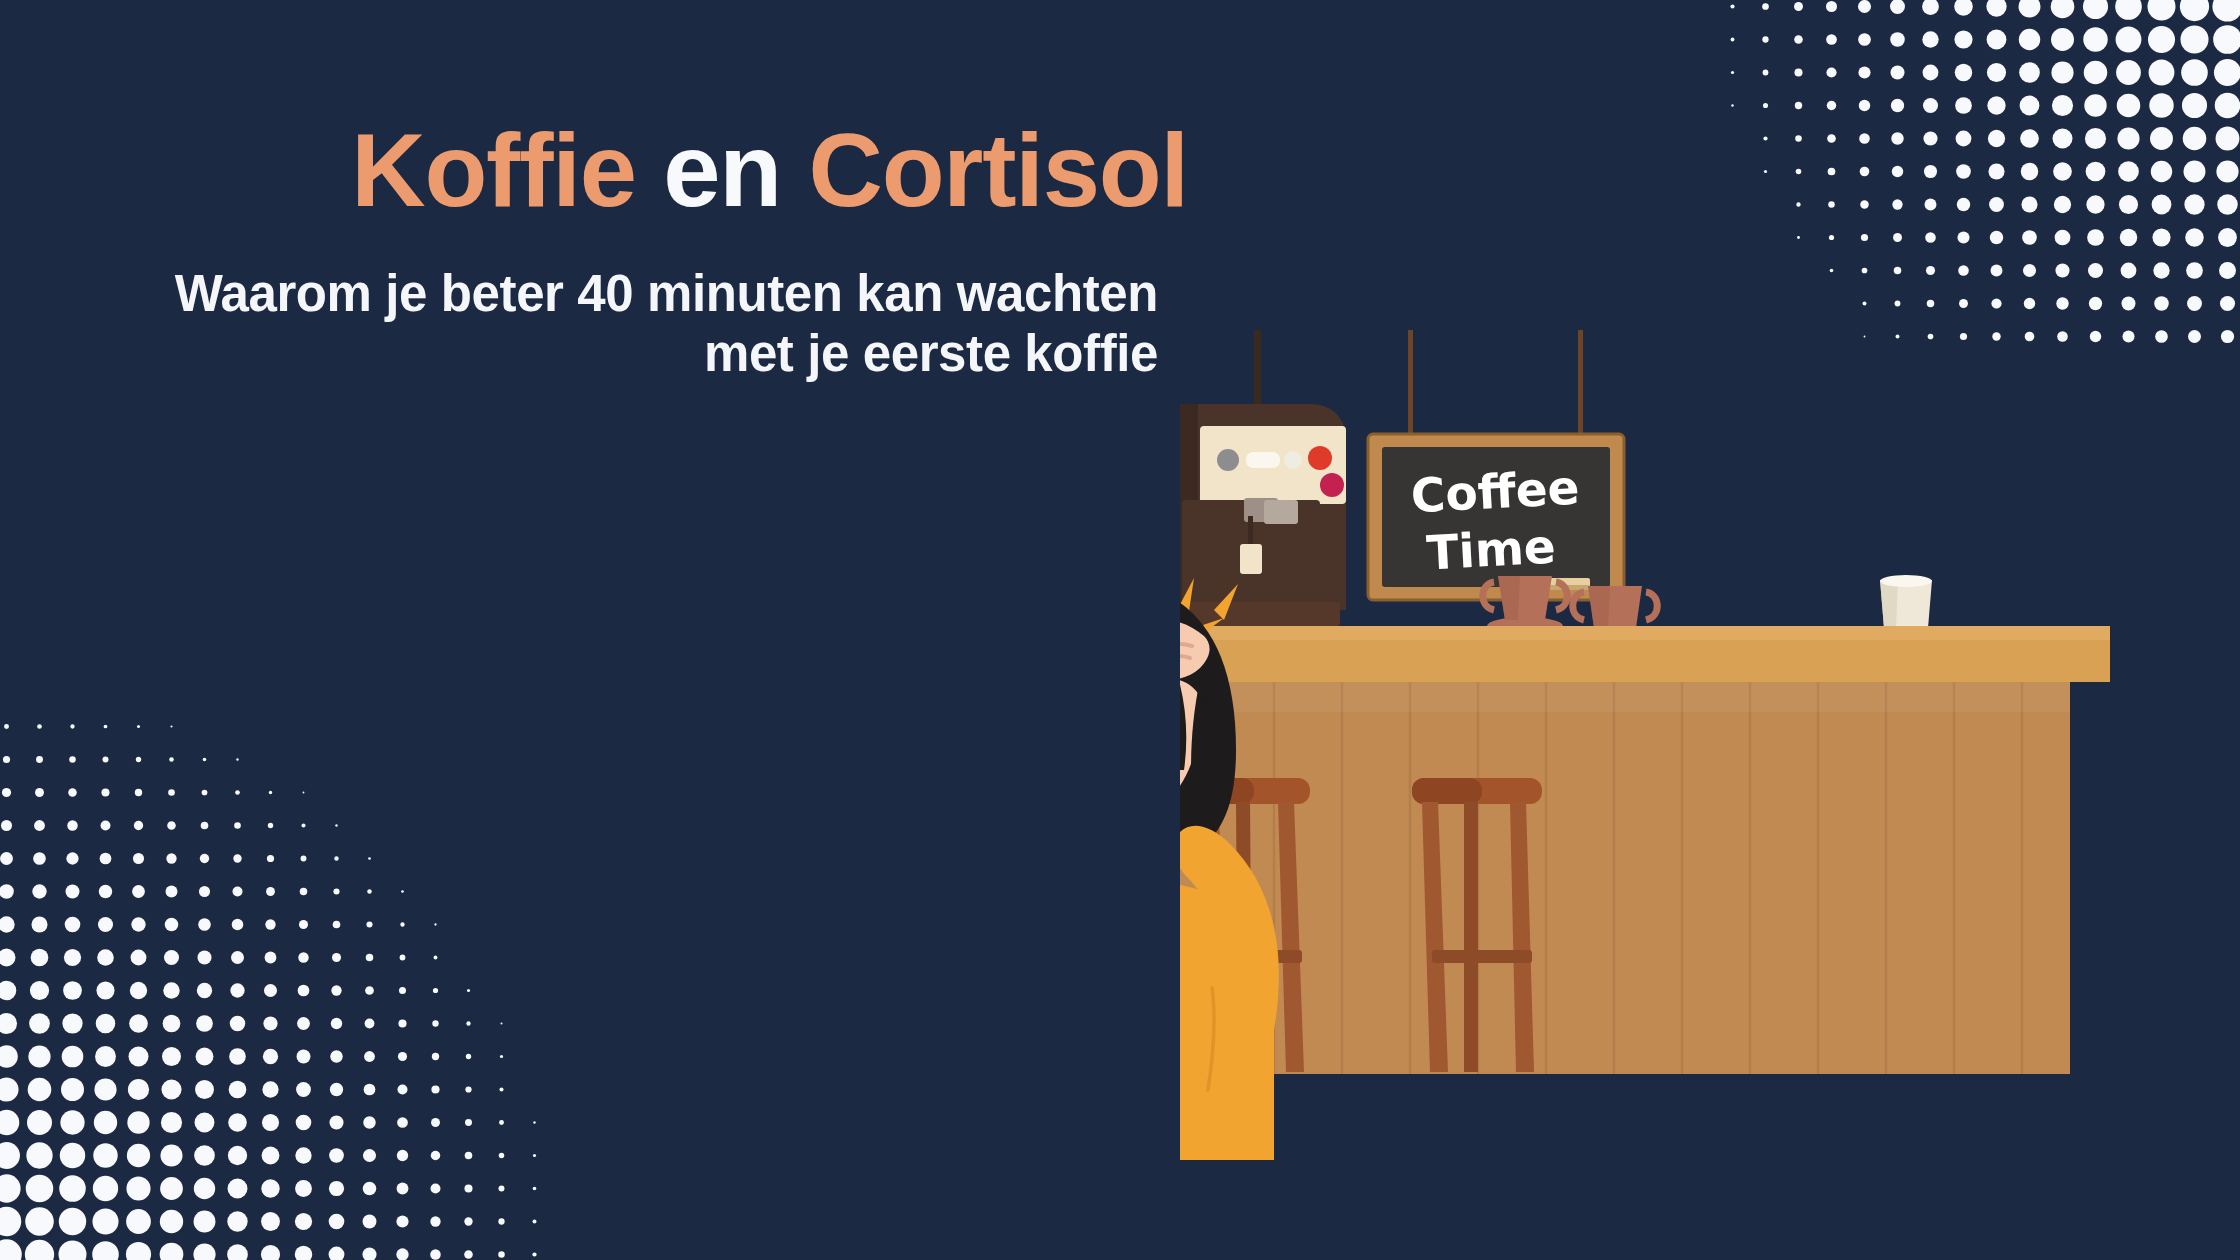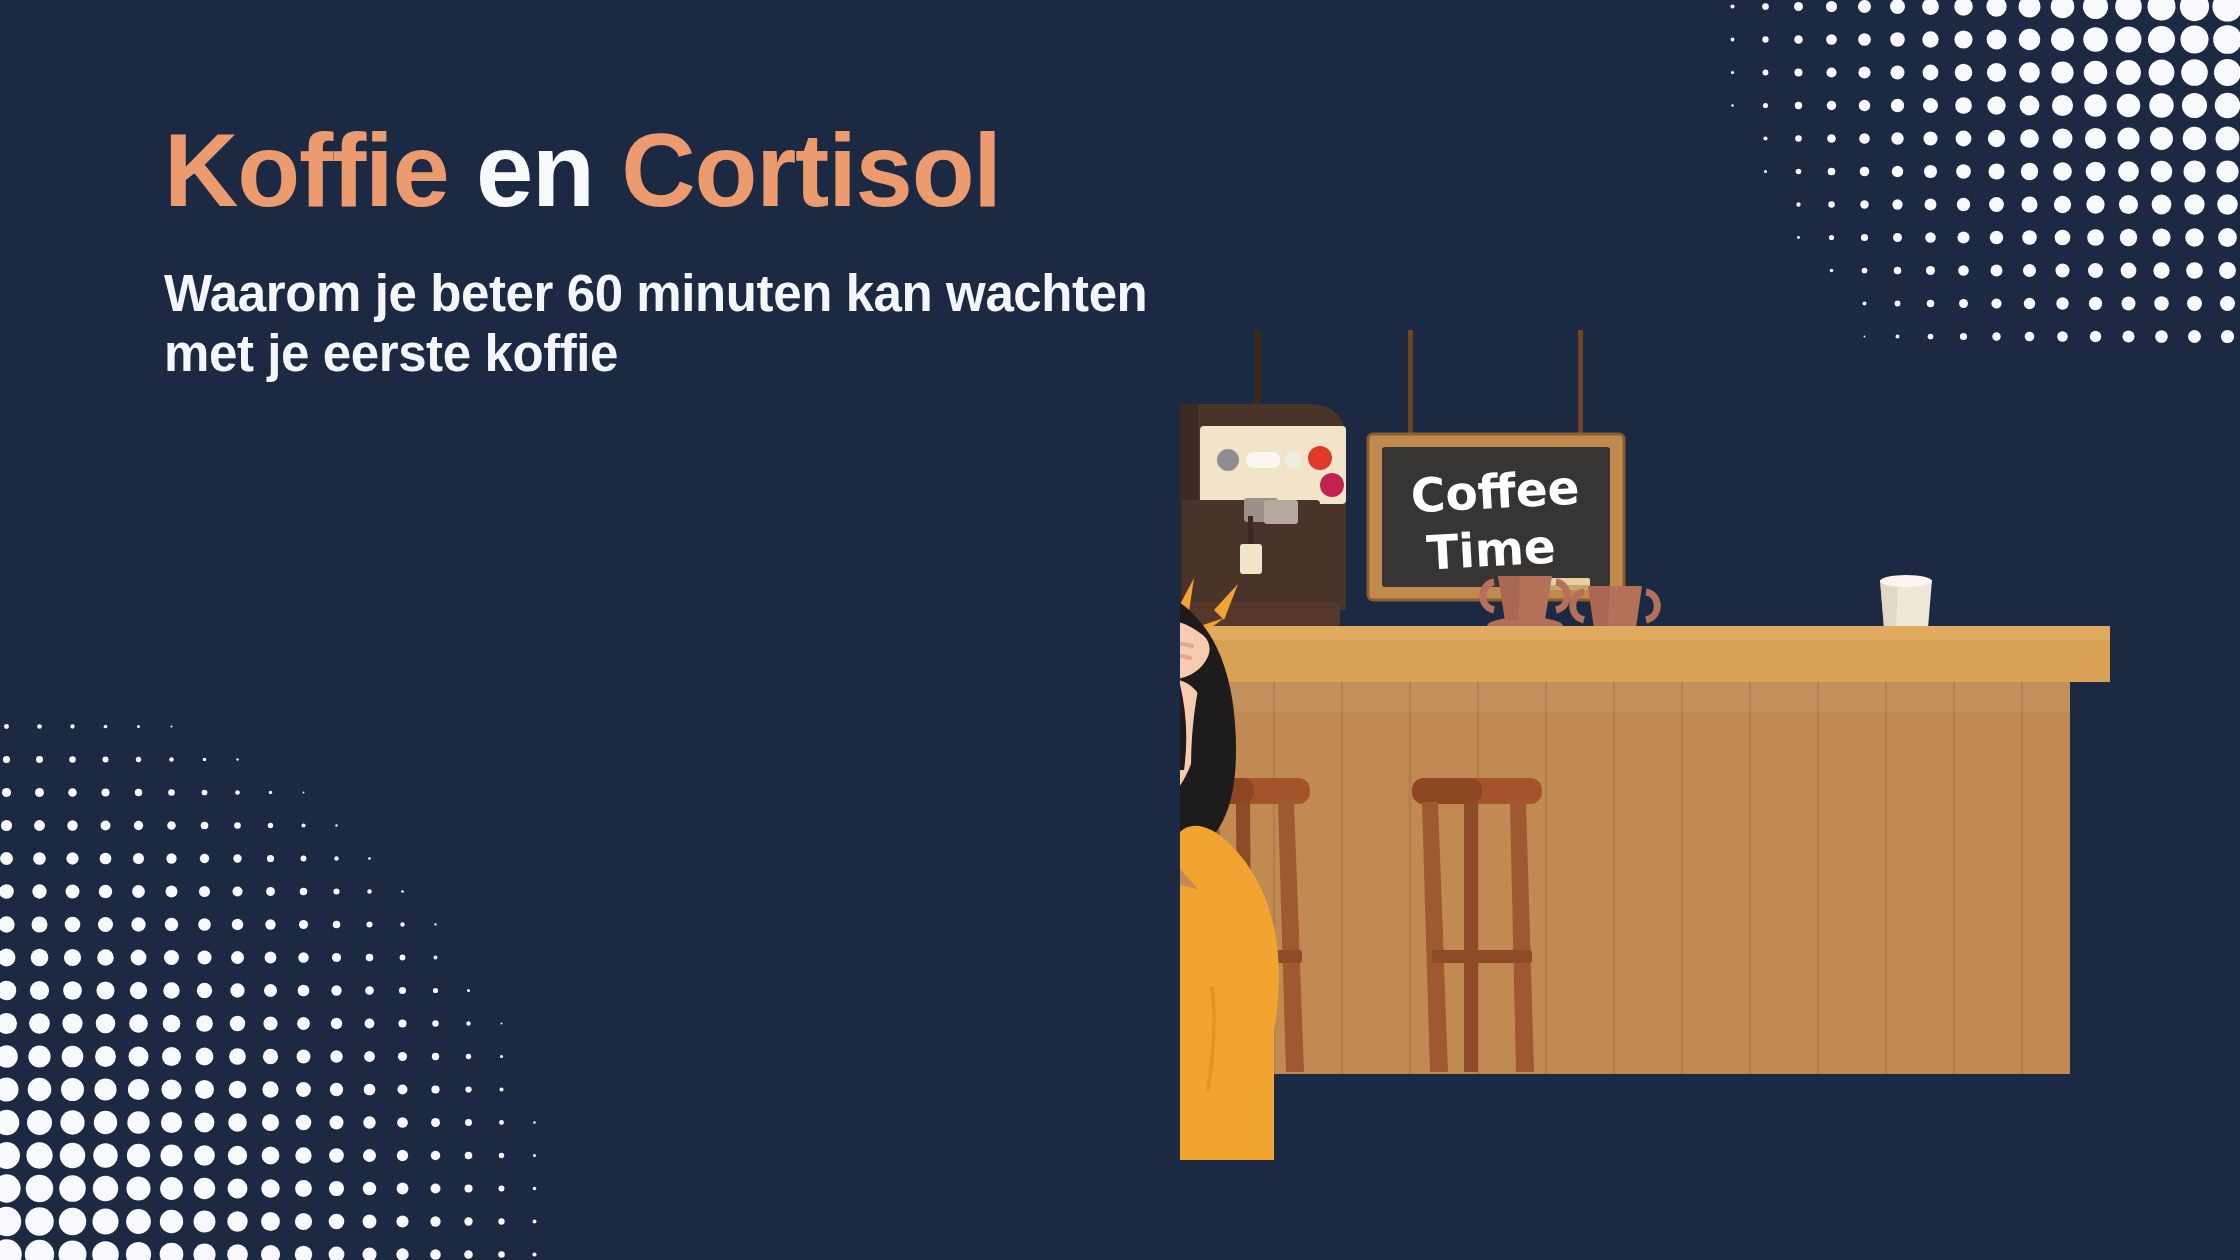--- a/index.html
+++ b/index.html
@@ -35,23 +35,24 @@
     bottom: -10px;
     width: 580px;
     height: 560px;
   }
   .halftone svg { display: block; width: 100%; height: 100%; }
   .dot { fill: #f7f9fc; }
 
   
   #text-block {
     position: absolute;
-    left: 164px;
+    left: 148px;
     top: 118px;
     width: 1040px;
+    text-align: right;
   }
   #page-title {
     margin: 0;
     font-size: 103px;
     line-height: 1.03;
     font-weight: bold;
     letter-spacing: -1.2px;
     color: #f7f9fc;
   }
   .title-accent { color: #ec9b6e; }
@@ -526,21 +527,21 @@
           <circle cx="511.5" cy="577.5" r="3.29" class="dot"></circle>
           <circle cx="544.5" cy="577.5" r="2.15" class="dot"></circle>
         </g>
     </svg>
   </div>
 
   <div id="text-block">
     <h1 id="page-title">
       <span class="title-accent">Koffie</span><span class="title-plain"> en </span><span class="title-accent">Cortisol</span><br>
     </h1>
-    <p id="page-subtitle">Waarom je beter 60 minuten kan wachten met je eerste koffie</p>
+    <p id="page-subtitle">Waarom je beter 40 minuten kan wachten met je eerste koffie</p>
   </div>
 
   <div id="illustration">
     <svg viewBox="0 0 1060 830" preserveAspectRatio="xMidYMax meet" aria-hidden="true">
 
       <g>
         <rect x="74" y="0" width="7" height="122" fill="#3a2a1e"></rect>
         <rect x="60" y="118" width="35" height="16" rx="4" fill="#3a2a1e"></rect>
         <path d="M77.5 130 C 118 130 150 160 155 195 L 0 195 C 5 160 37 130 77.5 130 Z" fill="#dba86a"></path>
         <path d="M77.5 130 C 98 130 118 145 130 165 L 25 165 C 37 145 57 130 77.5 130 Z" fill="#e3b87f" opacity="0.55"></path>

